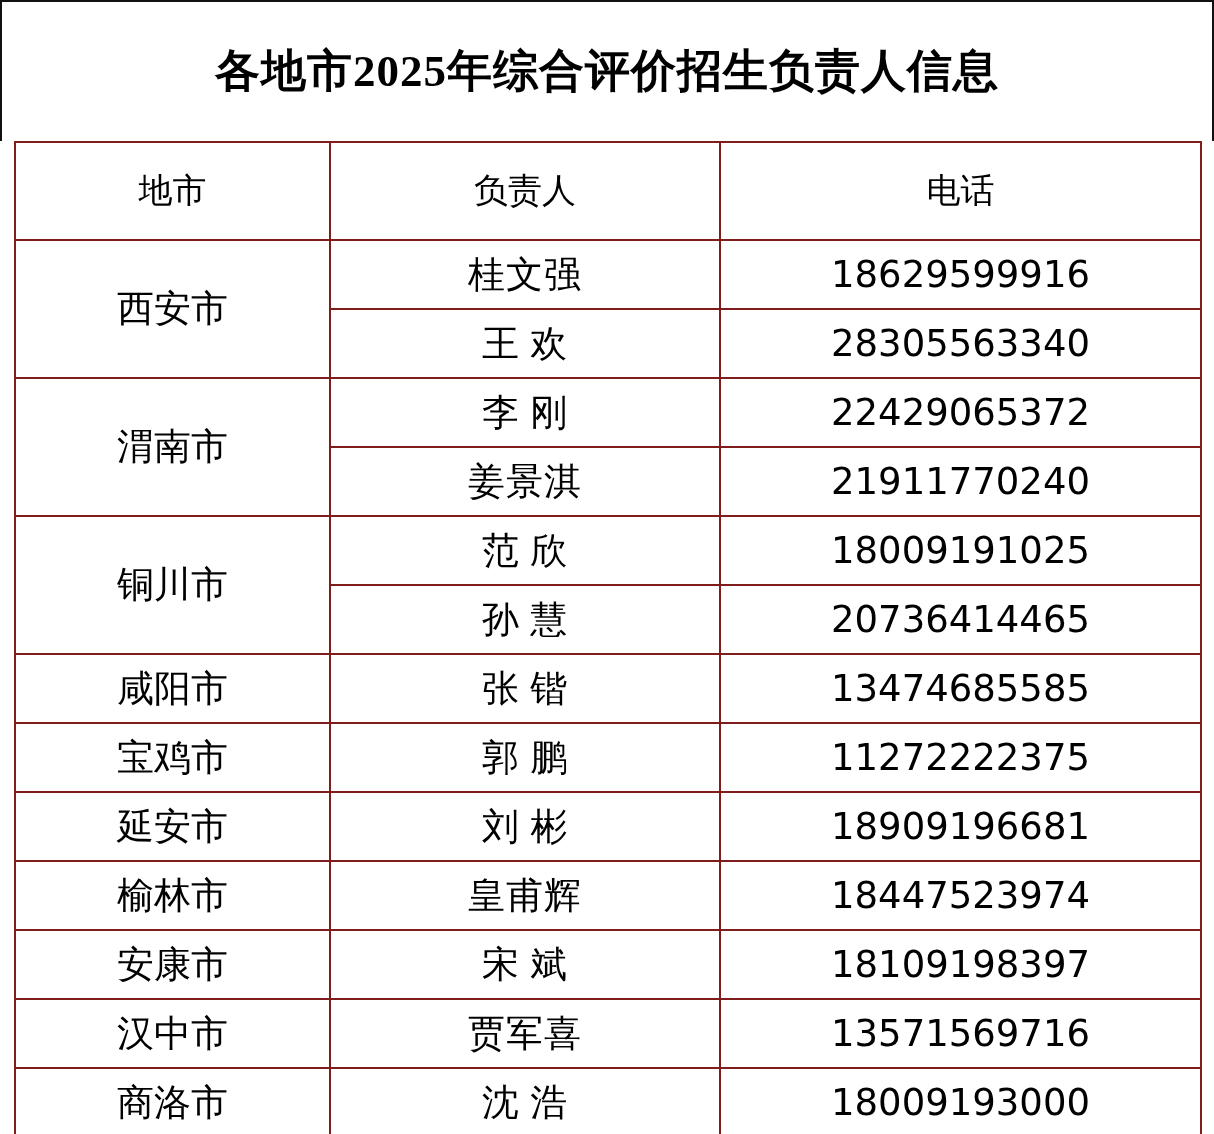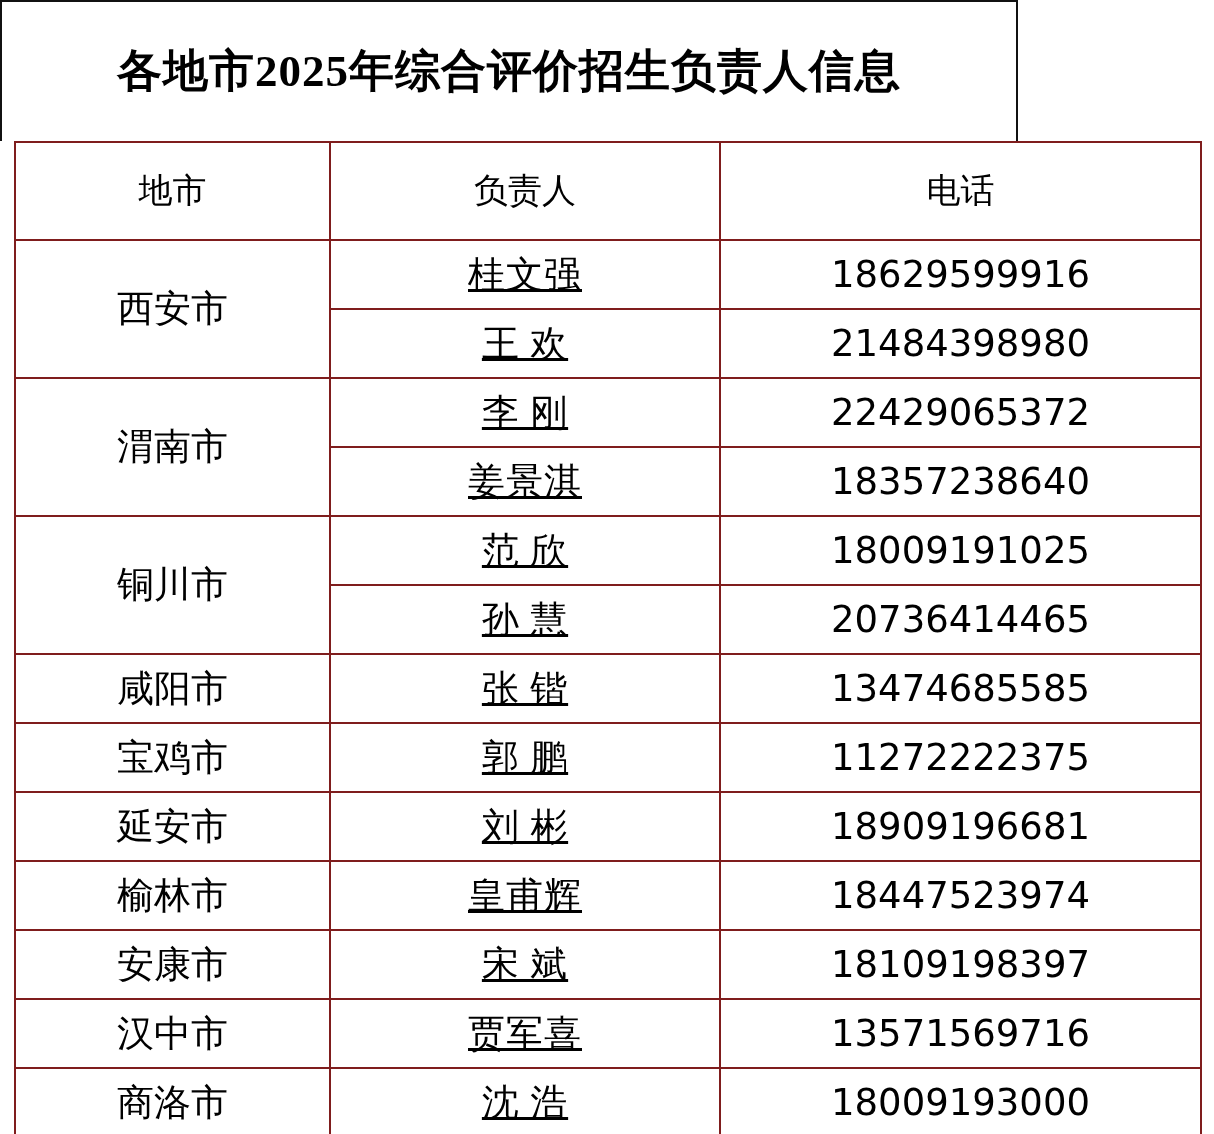--- a/index.html
+++ b/index.html
@@ -15,21 +15,21 @@
     overflow: hidden;
   }
   .page {
     position: relative;
     width: 1214px;
     height: 1134px;
     box-sizing: border-box;
   }
   .title-band {
     box-sizing: border-box;
-    width: 1018px;
+    width: 1214px;
     height: 141px;
     border-top: 2px solid #111111;
     border-left: 2px solid #111111;
     border-right: 2px solid #111111;
     display: flex;
     align-items: center;
     justify-content: center;
     text-align: center;
   }
   .doc-title {
@@ -66,21 +66,20 @@
   table.info-table tbody td {
     height: 67px;
     font-size: 37px;
   }
   td.city-cell {
     font-size: 37px;
   }
   td.name-cell {
     font-size: 37px;
     letter-spacing: 1px;
-    text-decoration: underline;
   }
   td.phone-cell {
     font-family: "DejaVu Sans", "Liberation Sans", sans-serif;
     font-size: 37px;
     letter-spacing: 0px;
   }
 </style>
 </head>
 <body>
 
@@ -104,30 +103,30 @@
       </tr>
     </thead>
     <tbody>
         <tr>
           <td class="city-cell" rowspan="2">西安市</td>
           <td class="name-cell">桂文强</td>
           <td class="phone-cell">18629599916</td>
         </tr>
         <tr>
           <td class="name-cell">王 欢</td>
-          <td class="phone-cell">21484398980</td>
+          <td class="phone-cell">28305563340</td>
         </tr>
         <tr>
           <td class="city-cell" rowspan="2">渭南市</td>
           <td class="name-cell">李 刚</td>
           <td class="phone-cell">22429065372</td>
         </tr>
         <tr>
           <td class="name-cell">姜景淇</td>
-          <td class="phone-cell">18357238640</td>
+          <td class="phone-cell">21911770240</td>
         </tr>
         <tr>
           <td class="city-cell" rowspan="2">铜川市</td>
           <td class="name-cell">范 欣</td>
           <td class="phone-cell">18009191025</td>
         </tr>
         <tr>
           <td class="name-cell">孙 慧</td>
           <td class="phone-cell">20736414465</td>
         </tr>

